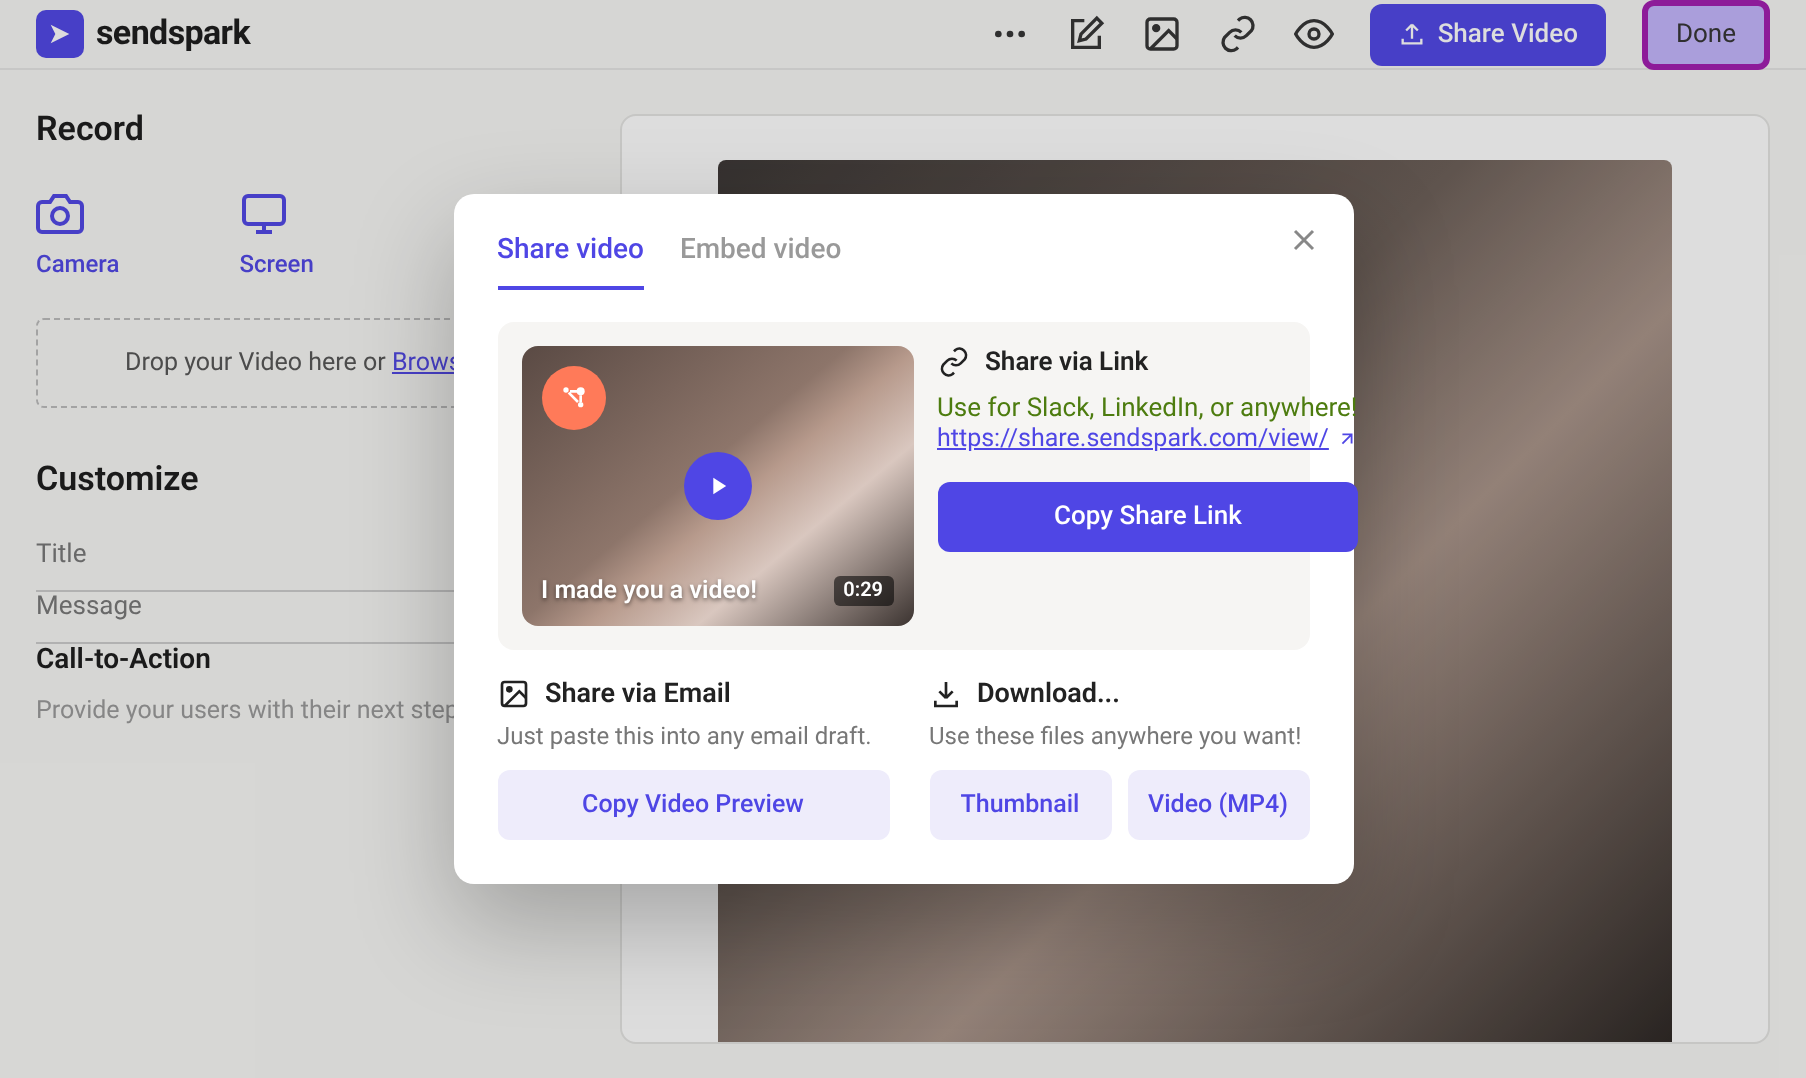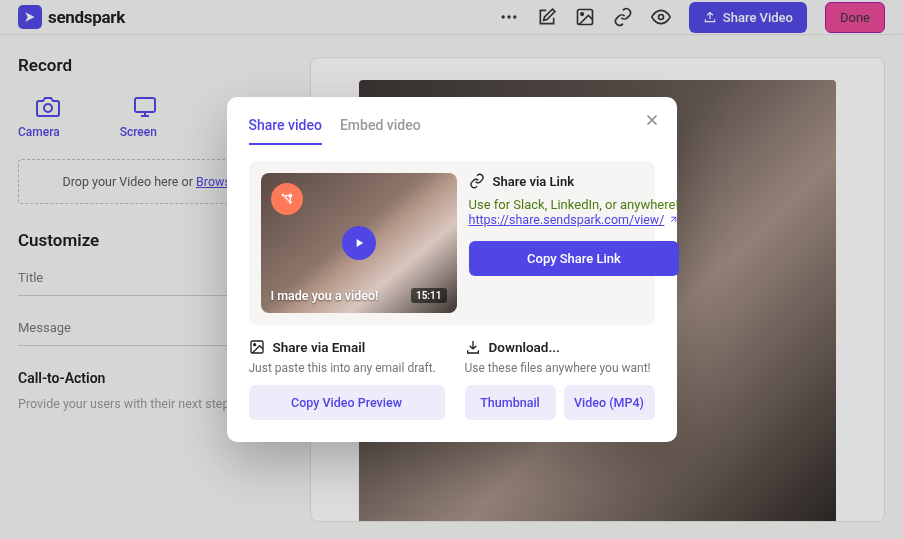--- a/index.html
+++ b/index.html
@@ -6,33 +6,33 @@
 body { width: 903px; height: 539px; background: #f7f7f5; position: relative; overflow: hidden; }
 
 
 .header { height: 35px; display: flex; align-items: center; justify-content: space-between; padding: 0 18px; border-bottom: 1px solid #e6e6e4; background:#f7f7f5; }
 .logo-area { display: flex; align-items: center; gap: 6px; }
 .logo-mark { width: 24px; height: 24px; background: #4f46e5; border-radius: 5px; display:flex; align-items:center; justify-content:center; }
 .logo-text { font-size: 17px; font-weight: 700; color: #1a1a1a; letter-spacing: -0.3px;}
 .header-actions { display: flex; align-items: center; gap: 18px; }
 .ha-icon { width: 20px; height: 20px; color: #333; display:flex; align-items:center; justify-content:center; cursor:pointer;}
 .share-btn { background: #4f46e5; color: #fff; border: none; border-radius: 6px; padding: 8px 14px; font-size: 13px; font-weight: 500; display:flex; align-items:center; gap:6px; cursor:pointer;}
-.done-btn { background: #ec4899; color: #333; border: 1px solid #a21caf; border-radius: 6px; padding: 7px 14px; font-size: 13px; cursor:pointer;}
+.done-btn { background: #c4b5fd; color: #333; border: 3px solid #a21caf; border-radius: 6px; padding: 7px 14px; font-size: 13px; cursor:pointer;}
 
 
 .page { display:flex; height: calc(100% - 52px); }
 .left { width: 300px; padding: 20px 18px; }
 .left h3.section { font-size: 17px; font-weight: 600; color: #1a1a1a; margin-bottom: 20px;}
 .recorders { display:flex; gap: 60px; margin-bottom: 20px; }
-.rec-item { display:flex; flex-direction:column; align-items:flex-end; gap:6px; color:#4f46e5; cursor:pointer;}
+.rec-item { display:flex; flex-direction:column; align-items:flex-start; gap:6px; color:#4f46e5; cursor:pointer;}
 .rec-item svg { width:24px; height:24px;}
 .rec-label { font-size:12px; font-weight:500;}
 .dropzone { border: 1px dashed #bbb; border-radius:4px; padding: 14px; text-align:center; font-size:12.5px; color:#555; margin-bottom: 26px;}
 .dropzone a { color:#4f46e5; text-decoration:underline;}
-.field-block { margin-bottom: 24px;}
+.field-block { }
 .field-label { font-size: 13px; color:#777; border-bottom:1px solid #ccc; padding-bottom: 10px;}
 .cta-label { font-size:14px; font-weight:600; color:#1a1a1a; margin-bottom:10px;}
 .cta-help { font-size:12.5px; color:#999;}
 
 .right { flex:1; padding: 22px 18px 0 10px; }
 .video-arena { width: 100%; height: 100%; border:1px solid #e4e4e2; border-radius:8px; background:#fff; display:flex; align-items:flex-end; justify-content:center; padding:22px 48px 0;}
 .video-stub { width:100%; height: 100%; background: linear-gradient(135deg,#3b3634,#6a5d56 40%,#a89388 60%,#2c2623); border-radius:4px 4px 0 0;}
 
 
 .overlay { position:absolute; inset:0; background:rgba(30,30,30,0.15); display:flex; align-items:center; justify-content:center; }
@@ -182,21 +182,21 @@
               <path d="M17 10v5M8 8l7 7M15 7H9" stroke="#fff" stroke-width="2"></path>
             </svg>
         </div>
         <div class="play">
           <svg viewBox="0 0 24 24" width="14" height="14" fill="#fff">
               <path d="M8 5v14l11-7z"></path>
             </svg>
         </div>
         <div class="caption">
           <span class="cap-text">I made you a video!</span>
-          <span class="duration">15:11</span>
+          <span class="duration">0:29</span>
         </div>
       </div>
       <div class="share-link-box">
         <div class="slb-head">
           <svg viewBox="0 0 24 24" width="16" height="16" fill="none" stroke="#222" stroke-width="2">
               <path d="M10 13a5 5 0 007 0l3-3a5 5 0 00-7-7l-1 1"></path>
               <path d="M14 11a5 5 0 00-7 0l-3 3a5 5 0 007 7l1-1"></path>
             </svg>
           <span>Share via Link</span>
         </div>

